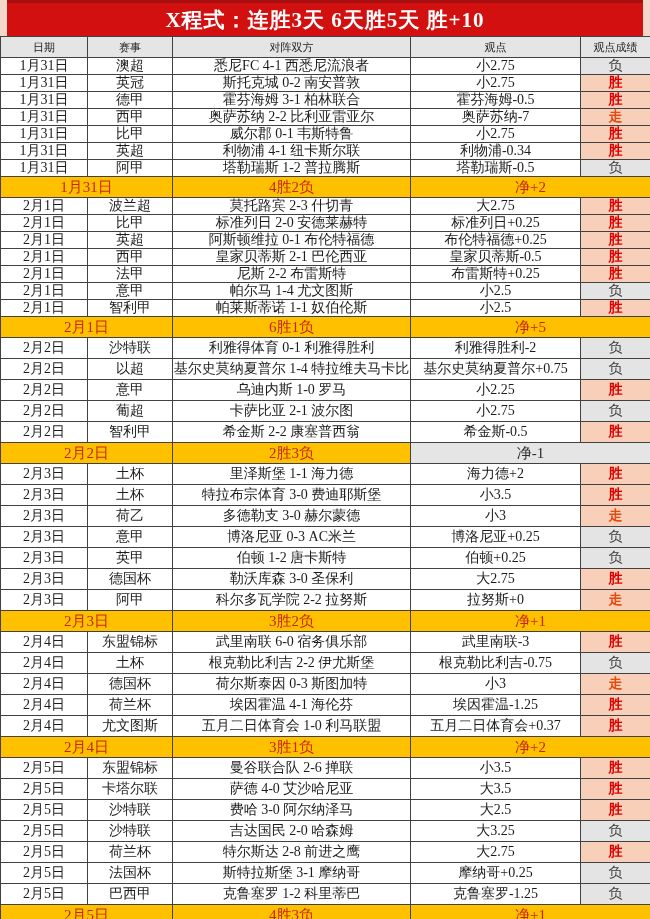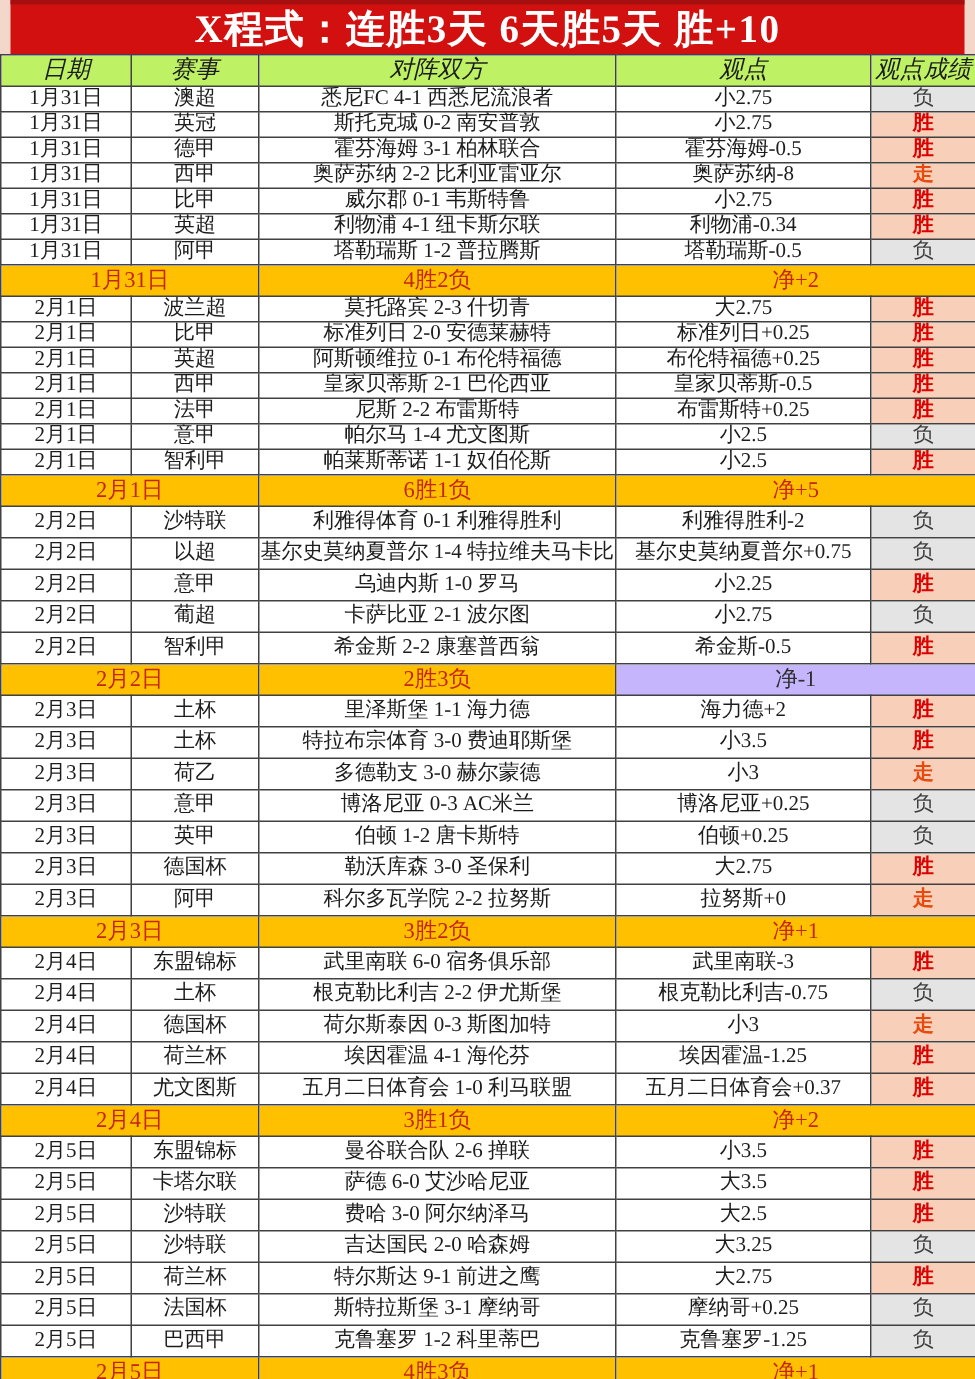--- a/index.html
+++ b/index.html
@@ -1,43 +1,43 @@
 <!DOCTYPE html>
 <html><head>
 <meta charset="utf-8">
 <style>
   html,body{margin:0;padding:0;background:#fff;}
   body{width:650px;font-family:"Liberation Serif","DejaVu Serif",serif;}
   .title-wrap{background:#f3d7ca;padding:0 7px;}
   .title-bar{
     height:33px;background:#d21010;border-top:3px solid #a50f0f;
     display:flex;align-items:center;justify-content:center;
-    color:#fff;font-size:26px;font-weight:bold;letter-spacing:1px;
+    color:#fff;font-size:21px;font-weight:bold;letter-spacing:1px;
   }
   table{
     width:650px;border-collapse:collapse;table-layout:fixed;
     font-size:14px;line-height:1.12;color:#1c1c1c;
   }
   col.c-date{width:87px;}
   col.c-league{width:85px;}
   col.c-match{width:238px;}
   col.c-view{width:170px;}
   col.c-result{width:70px;}
   th,td{
     border:1px solid #414141;text-align:center;padding:0;
     overflow:hidden;white-space:nowrap;
   }
-  thead th{background:#bef264;height:20px;font-weight:normal;font-size:16px;font-style:italic;}
+  thead th{background:#e5e5e5;height:20px;font-weight:normal;font-size:11px;}
   tr.h-short td{height:16px;}
   tr.h-tall td{height:20px;}
   td.res-win{background:#f8cfb9;color:#dc0000;font-weight:bold;}
   td.res-push{background:#f8cfb9;color:#e8490f;font-weight:bold;}
   td.res-loss{background:#e4e4e4;color:#3c3c3c;}
   tr.summary-row td{background:#ffc000;color:#c42708;height:20px;font-size:15px;}
-  tr.summary-row td.neg{background:#c4b5fd;color:#2e2e2e;font-family:Liberation Serif, serif;}
+  tr.summary-row td.neg{background:#e5e5e5;color:#2e2e2e;font-family:Liberation Serif, serif;}
 </style>
 </head>
 <body>
 
 <div class="title-wrap">
   <div class="title-bar">X程式：连胜3天 6天胜5天 胜+10</div>
 </div>
 
 <table>
   <colgroup>
@@ -75,21 +75,21 @@
         <td>1月31日</td>
         <td>德甲</td>
         <td>霍芬海姆 3-1 柏林联合</td>
         <td>霍芬海姆-0.5</td>
         <td class="res-win">胜</td>
       </tr>
       <tr class="match-row h-short">
         <td>1月31日</td>
         <td>西甲</td>
         <td>奥萨苏纳 2-2 比利亚雷亚尔</td>
-        <td>奥萨苏纳-8</td>
+        <td>奥萨苏纳-7</td>
         <td class="res-push">走</td>
       </tr>
       <tr class="match-row h-short">
         <td>1月31日</td>
         <td>比甲</td>
         <td>威尔郡 0-1 韦斯特鲁</td>
         <td>小2.75</td>
         <td class="res-win">胜</td>
       </tr>
       <tr class="match-row h-short">
@@ -302,42 +302,42 @@
       <tr class="match-row h-tall">
         <td>2月5日</td>
         <td>东盟锦标</td>
         <td>曼谷联合队 2-6 掸联</td>
         <td>小3.5</td>
         <td class="res-win">胜</td>
       </tr>
       <tr class="match-row h-tall">
         <td>2月5日</td>
         <td>卡塔尔联</td>
-        <td>萨德 6-0 艾沙哈尼亚</td>
+        <td>萨德 4-0 艾沙哈尼亚</td>
         <td>大3.5</td>
         <td class="res-win">胜</td>
       </tr>
       <tr class="match-row h-tall">
         <td>2月5日</td>
         <td>沙特联</td>
         <td>费哈 3-0 阿尔纳泽马</td>
         <td>大2.5</td>
         <td class="res-win">胜</td>
       </tr>
       <tr class="match-row h-tall">
         <td>2月5日</td>
         <td>沙特联</td>
         <td>吉达国民 2-0 哈森姆</td>
         <td>大3.25</td>
         <td class="res-loss">负</td>
       </tr>
       <tr class="match-row h-tall">
         <td>2月5日</td>
         <td>荷兰杯</td>
-        <td>特尔斯达 9-1 前进之鹰</td>
+        <td>特尔斯达 2-8 前进之鹰</td>
         <td>大2.75</td>
         <td class="res-win">胜</td>
       </tr>
       <tr class="match-row h-tall">
         <td>2月5日</td>
         <td>法国杯</td>
         <td>斯特拉斯堡 3-1 摩纳哥</td>
         <td>摩纳哥+0.25</td>
         <td class="res-loss">负</td>
       </tr>

